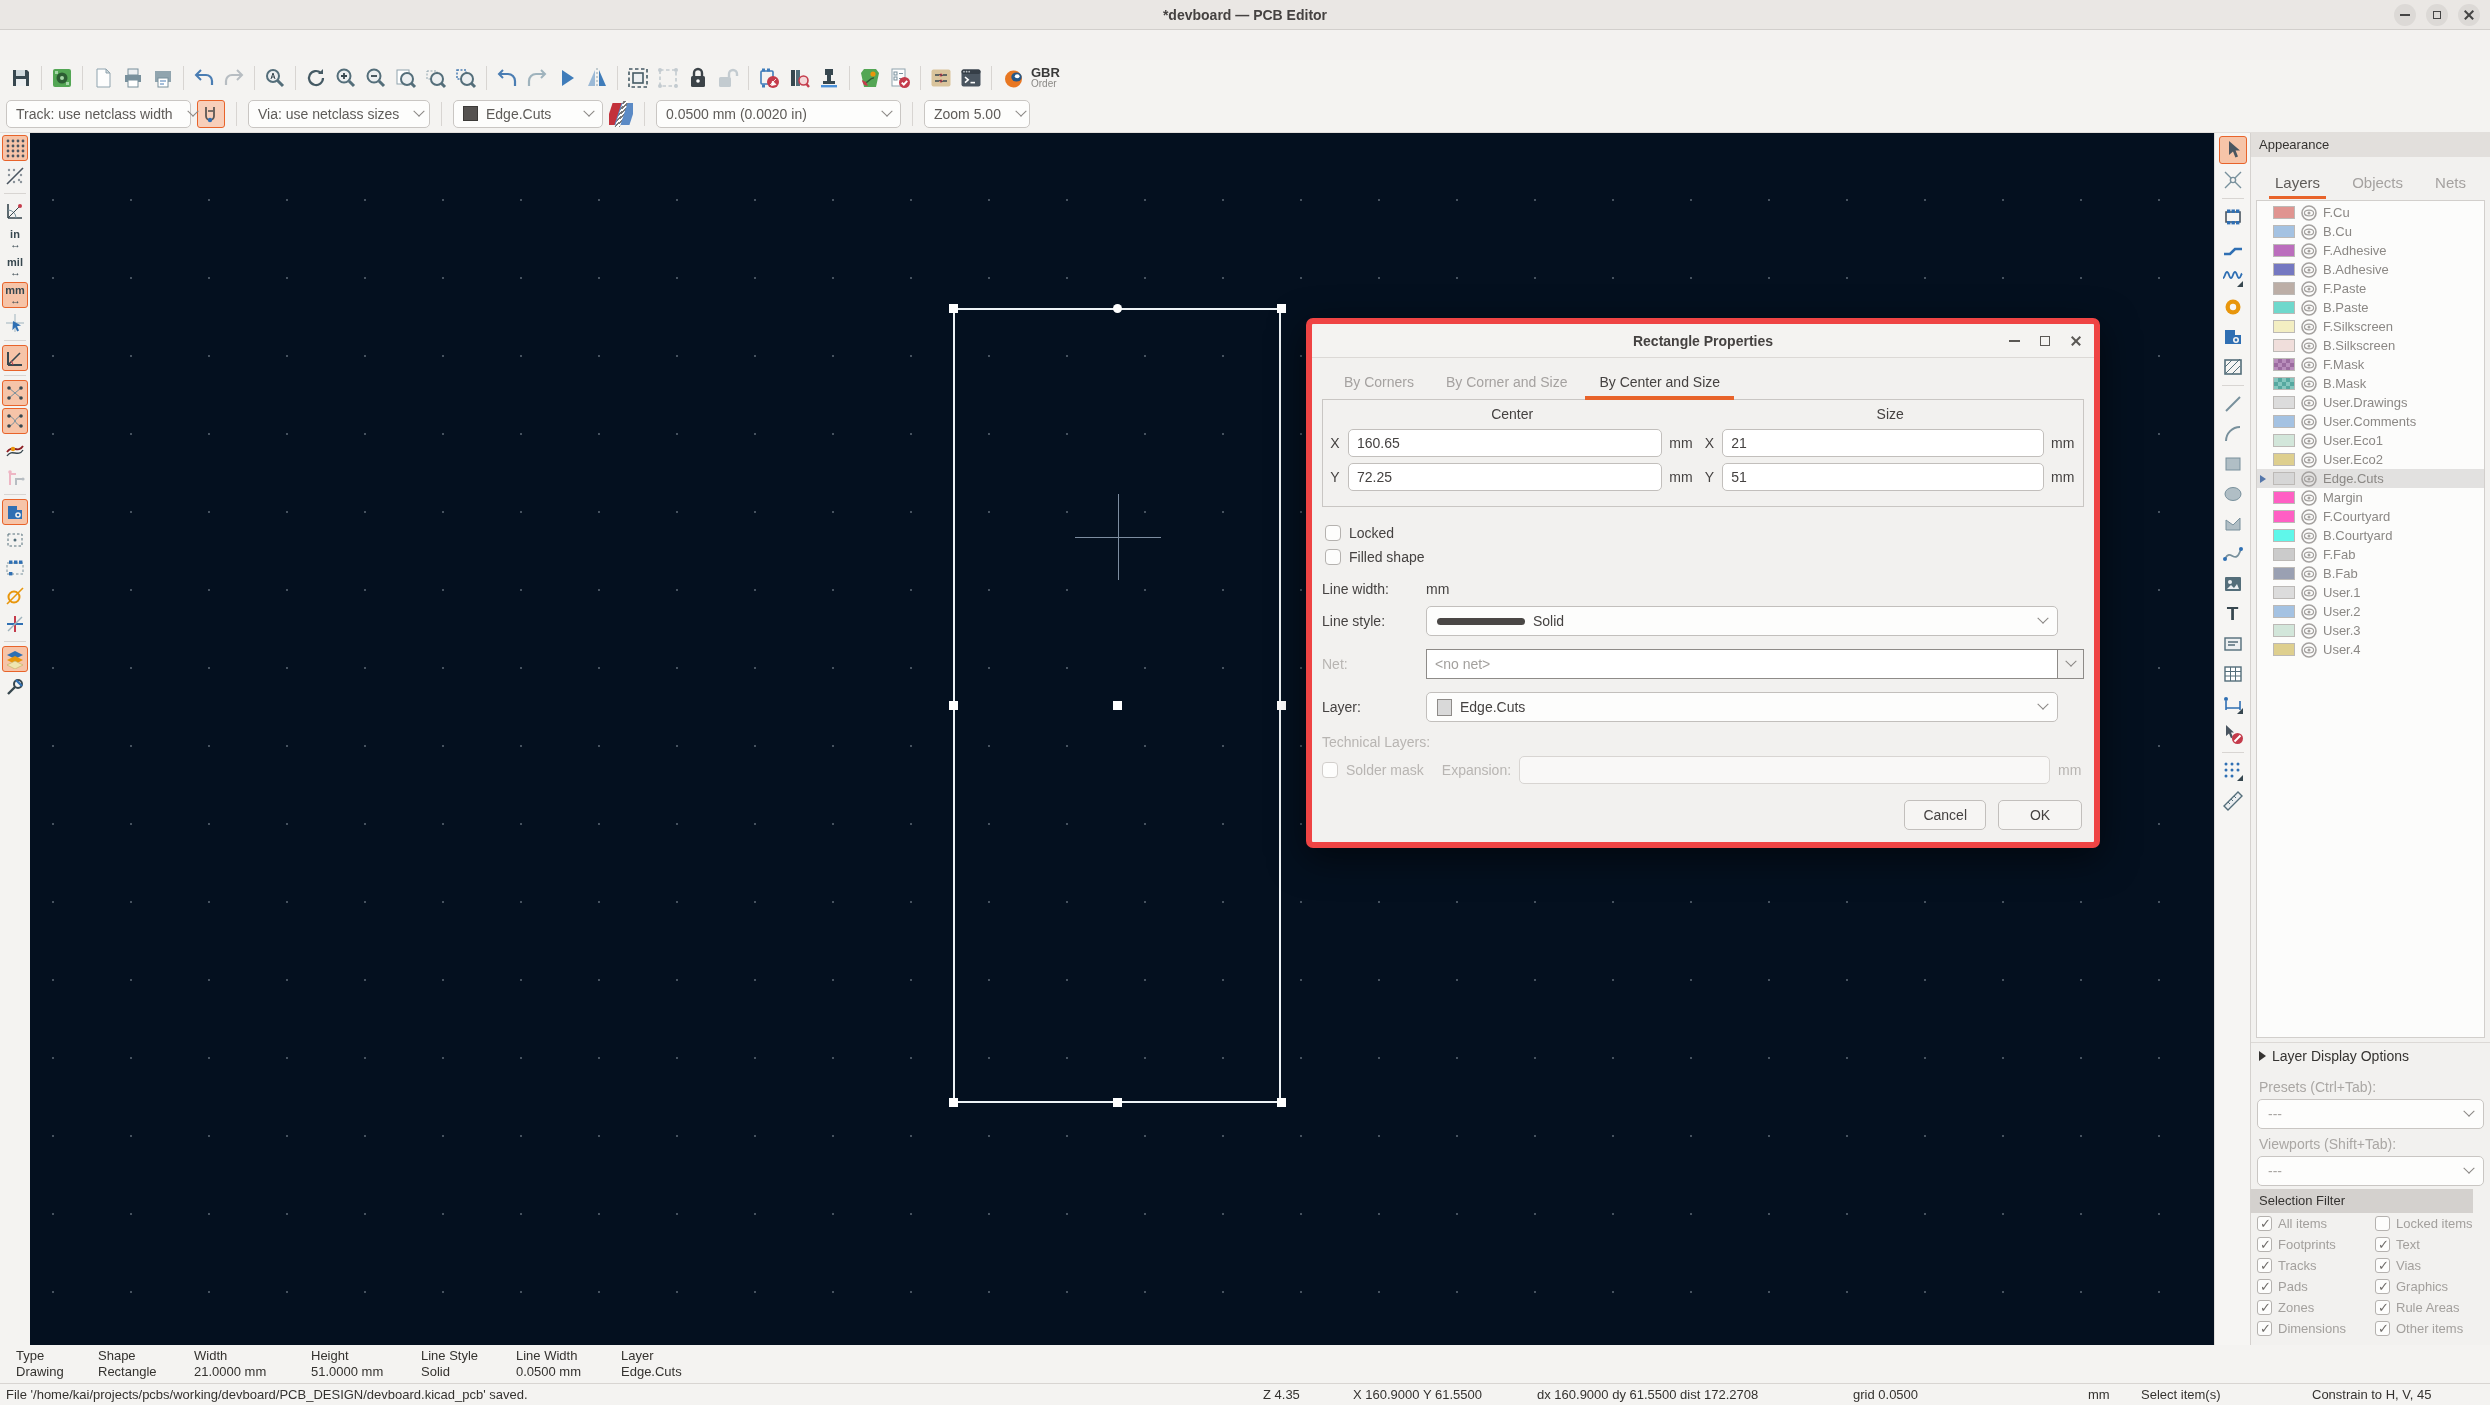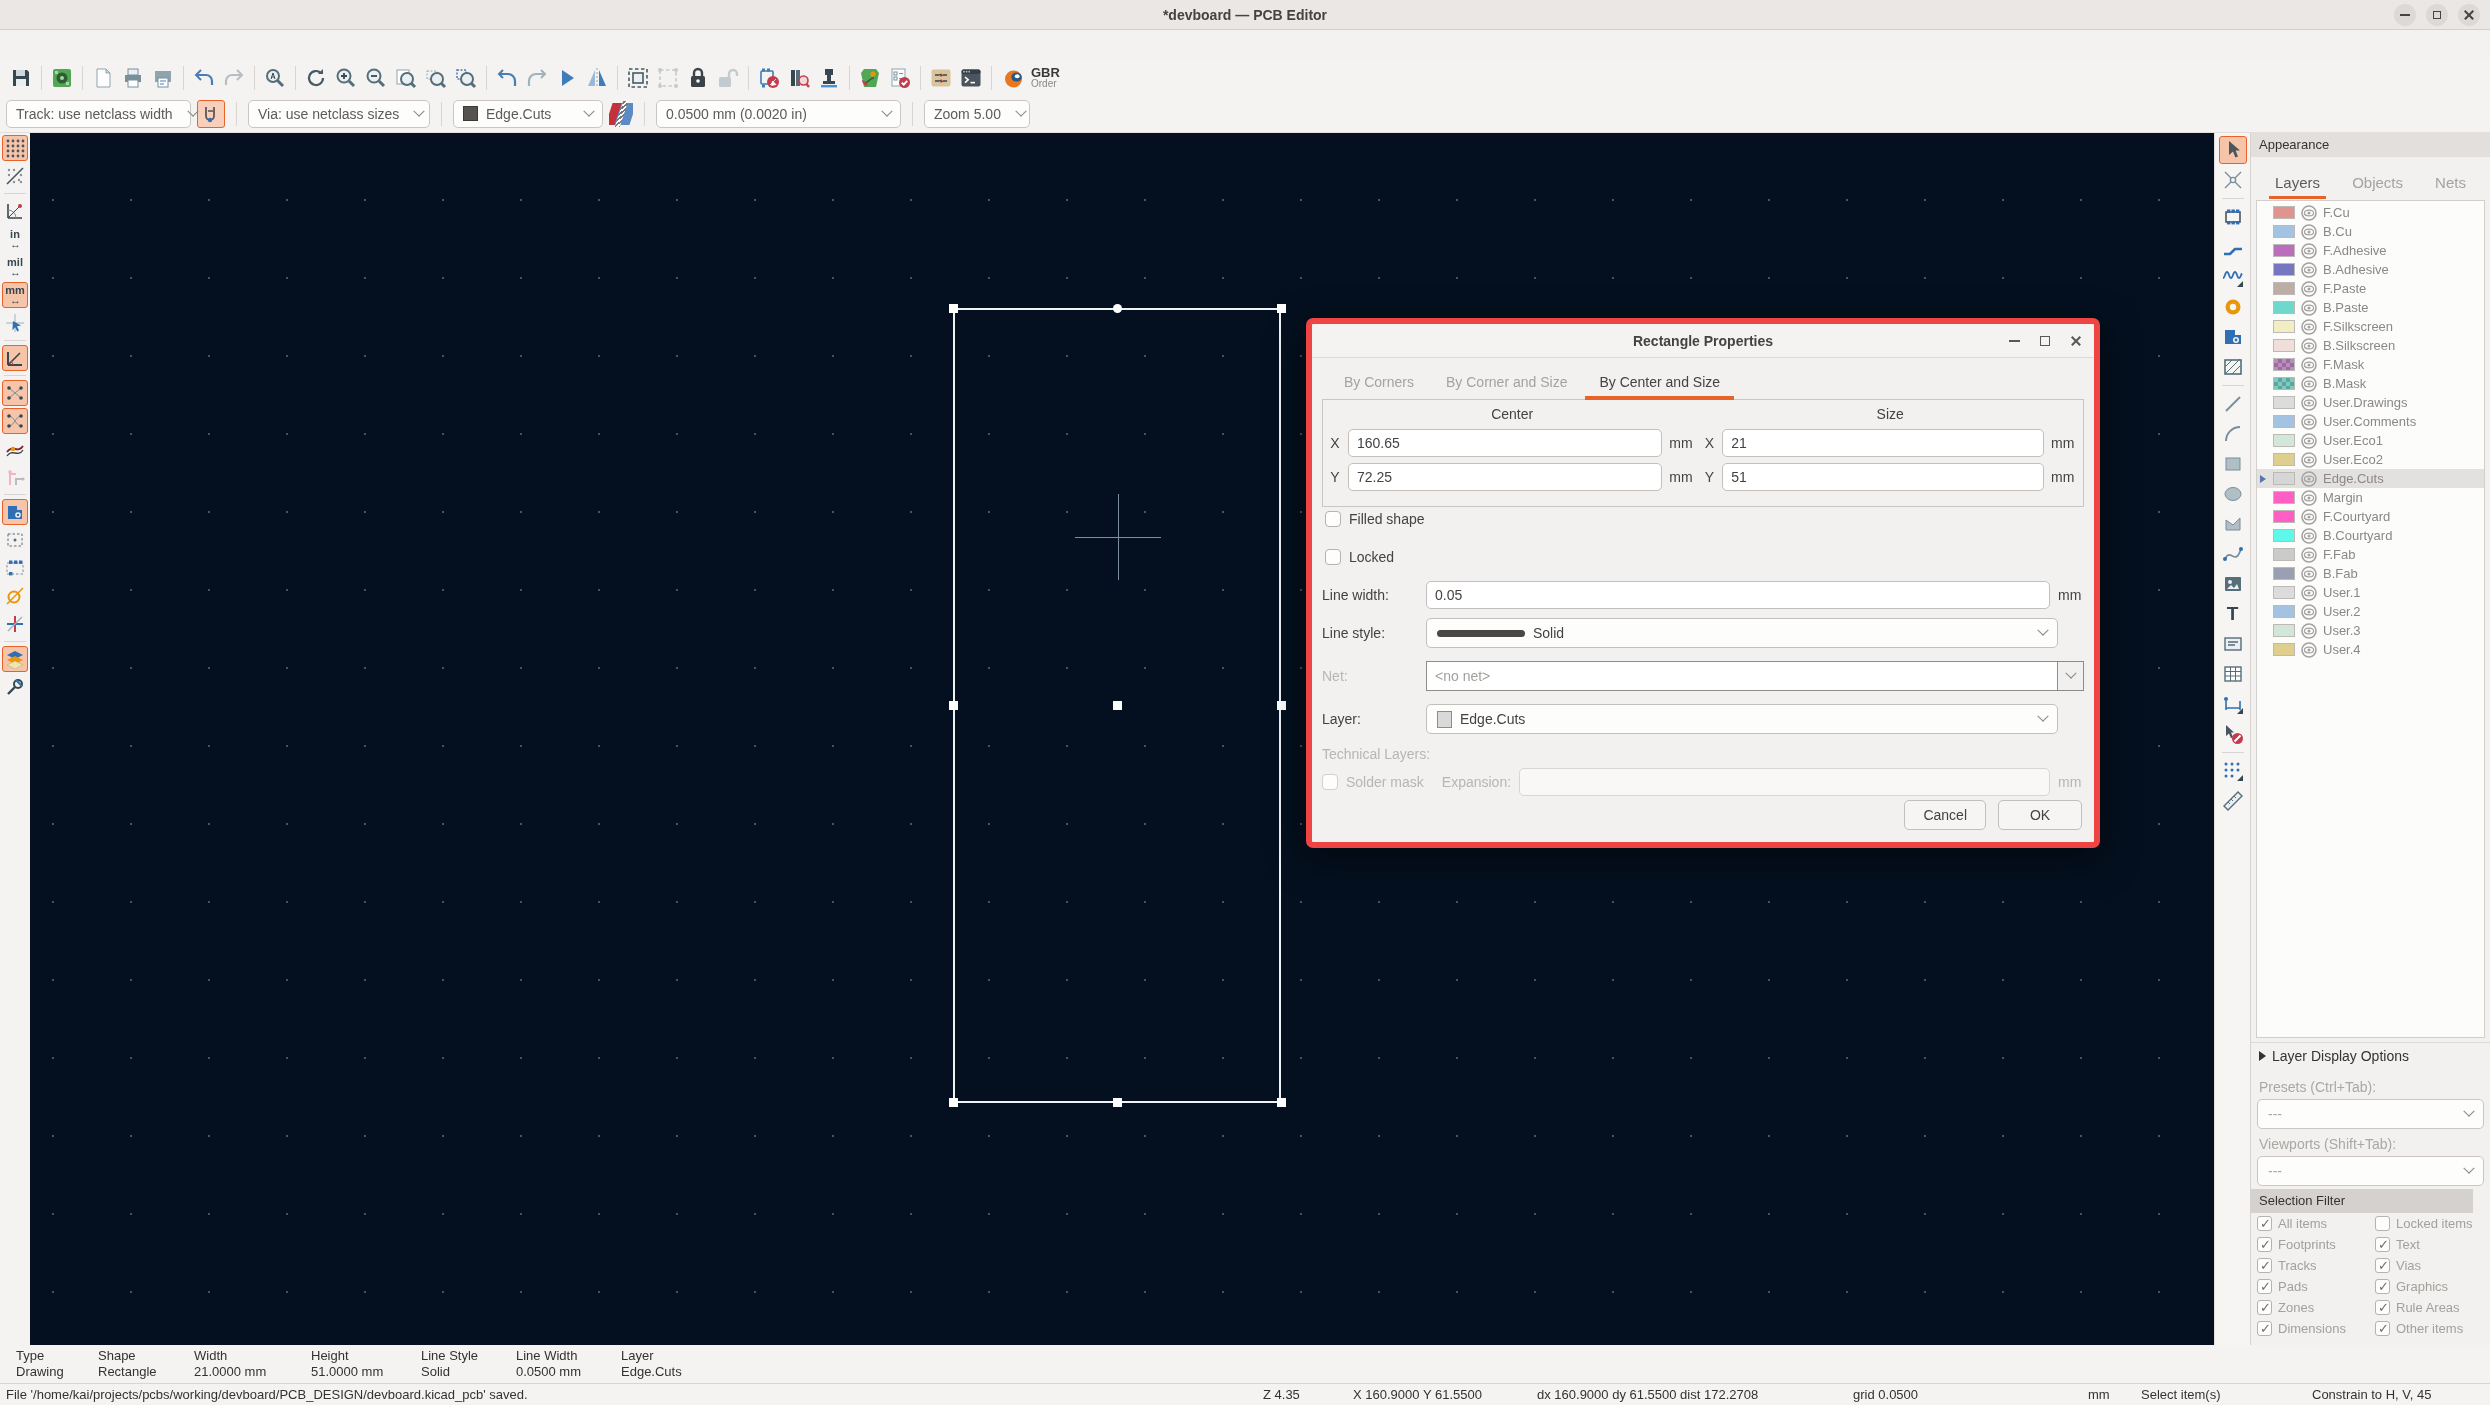--- a/index.html
+++ b/index.html
@@ -792,31 +792,30 @@
           <span class="unit">mm</span>
         </div>
         <div class="xy-row">
           <span class="axis">Y</span>
           <div class="tinput">51</div>
           <span class="unit">mm</span>
         </div>
       </div>
     </div>
     <div class="dlg-body">
+      <div class="cbrow" style="margin-top:14px">
+        <div class="cb"></div>
+        <span>Locked</span>
+      </div>
       <div class="cbrow">
         <div class="cb"></div>
         <span>Filled shape</span>
       </div>
-      <div class="cbrow" style="margin-top:14px">
-        <div class="cb"></div>
-        <span>Locked</span>
-      </div>
       <div class="frow" style="margin-top:12px">
         <span class="flabel">Line width:</span>
-        <div class="tinput">0.05</div>
         <span class="unit">mm</span>
       </div>
       <div class="frow">
         <span class="flabel">Line style:</span>
         <div class="dd2" style="margin-right:26px">
           <span class="lineswatch"></span>
           <span>Solid</span>
           <span style="flex:1"></span>
             <span class="chev"></span>
         </div>

